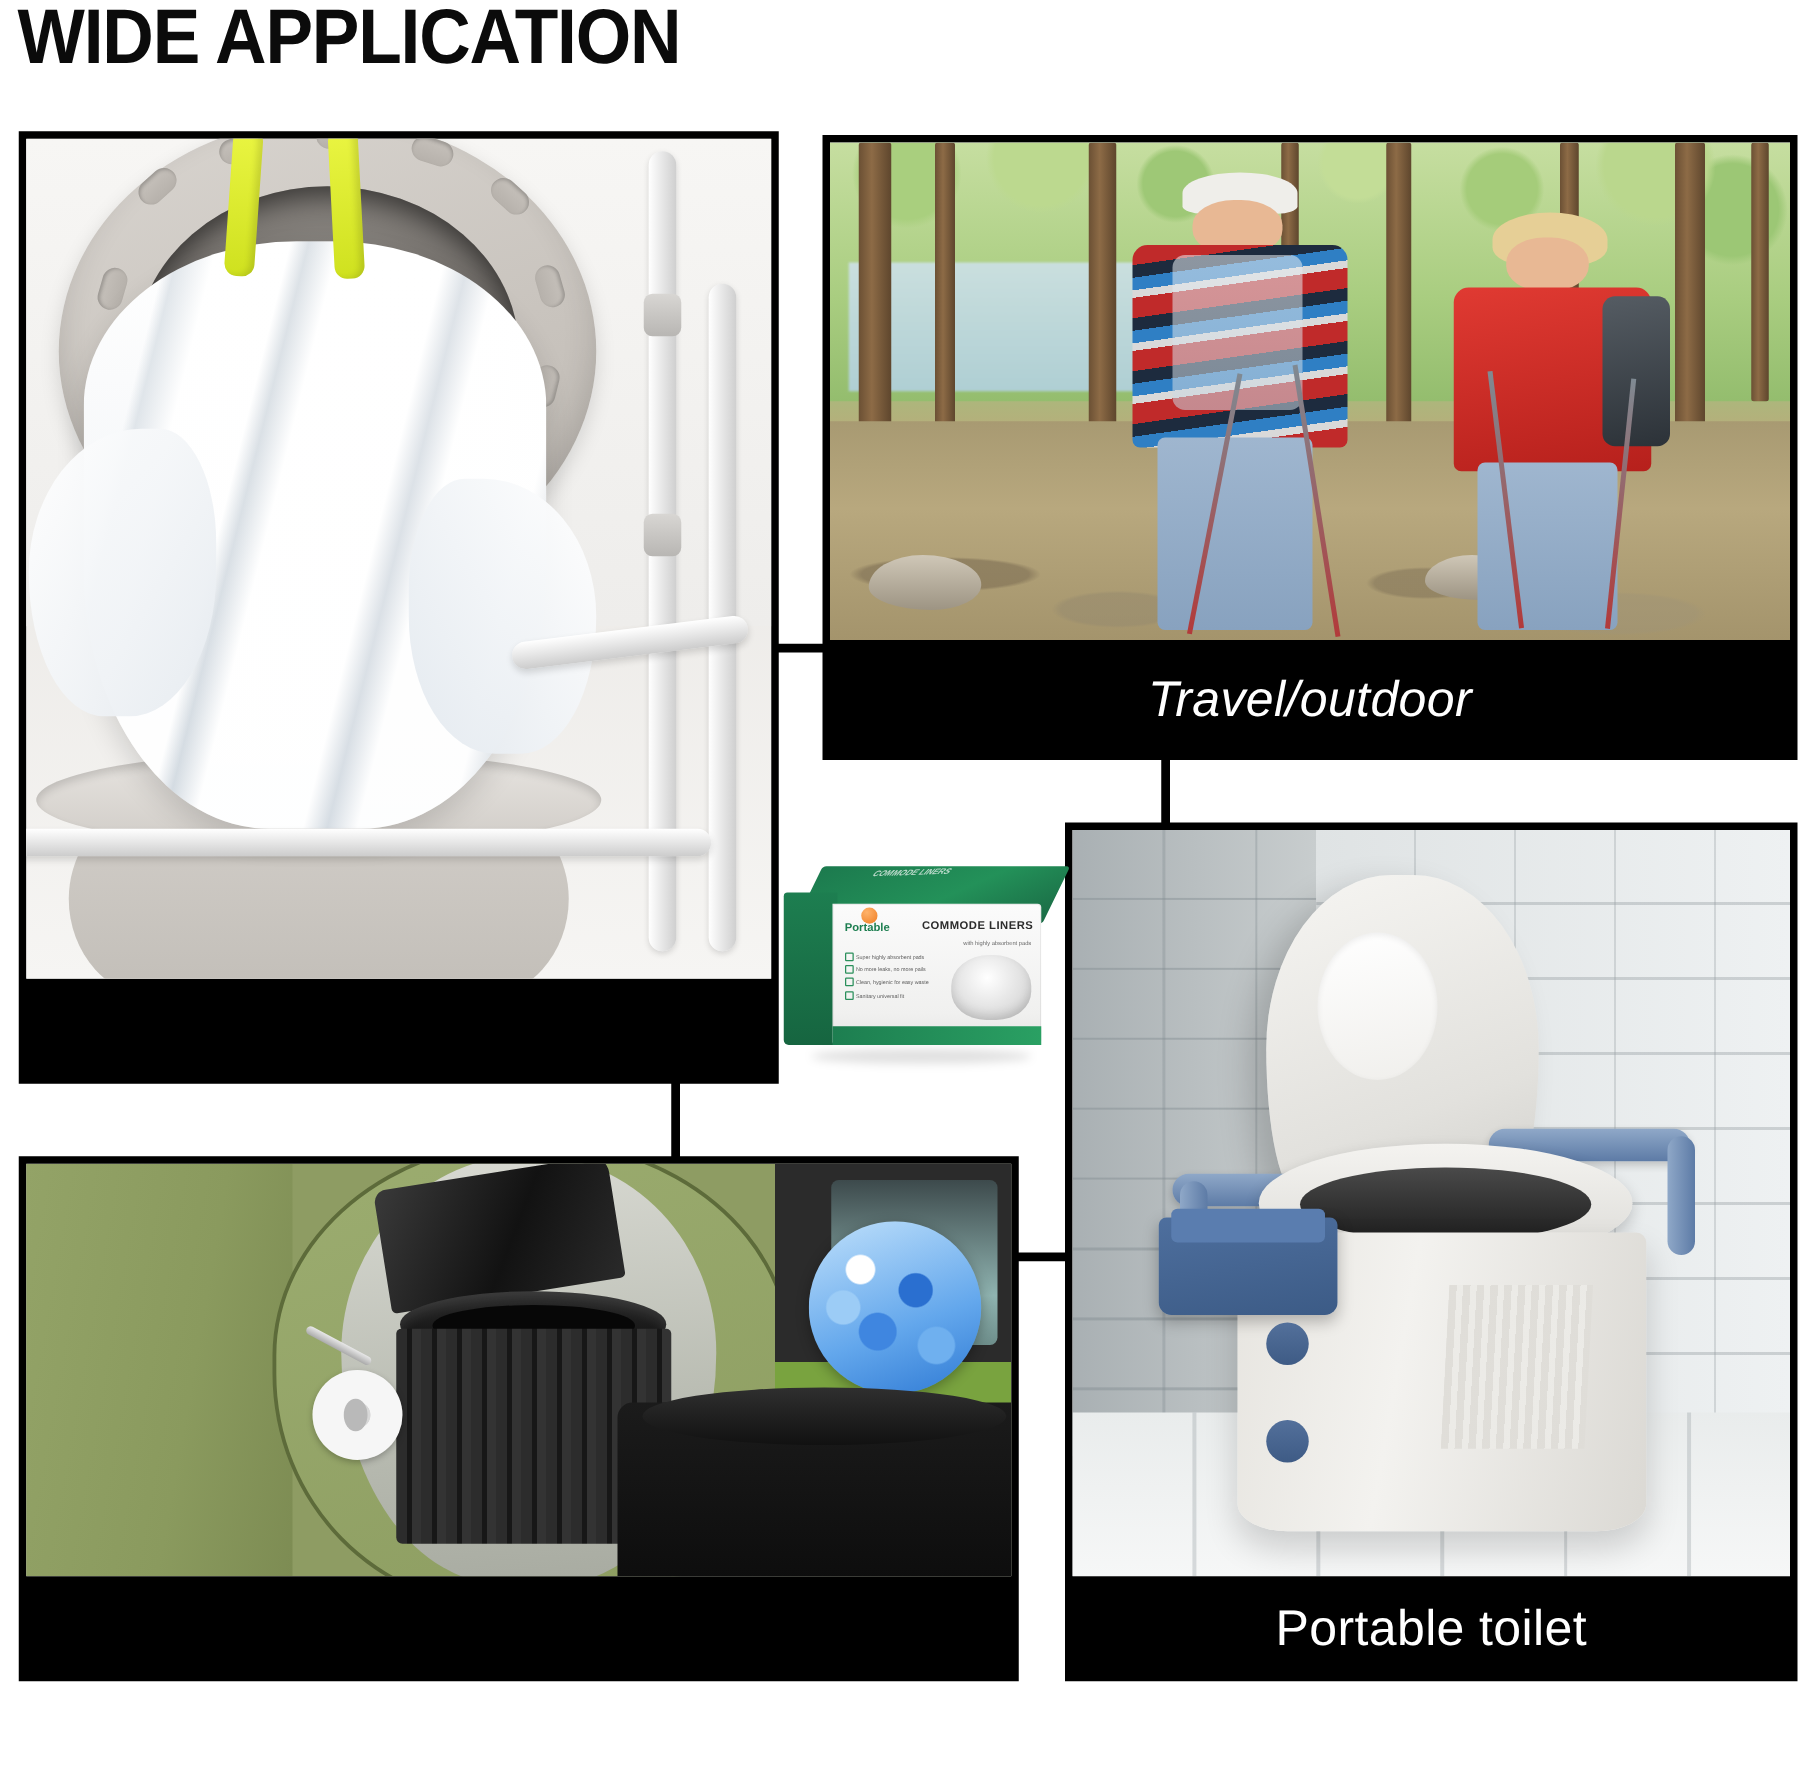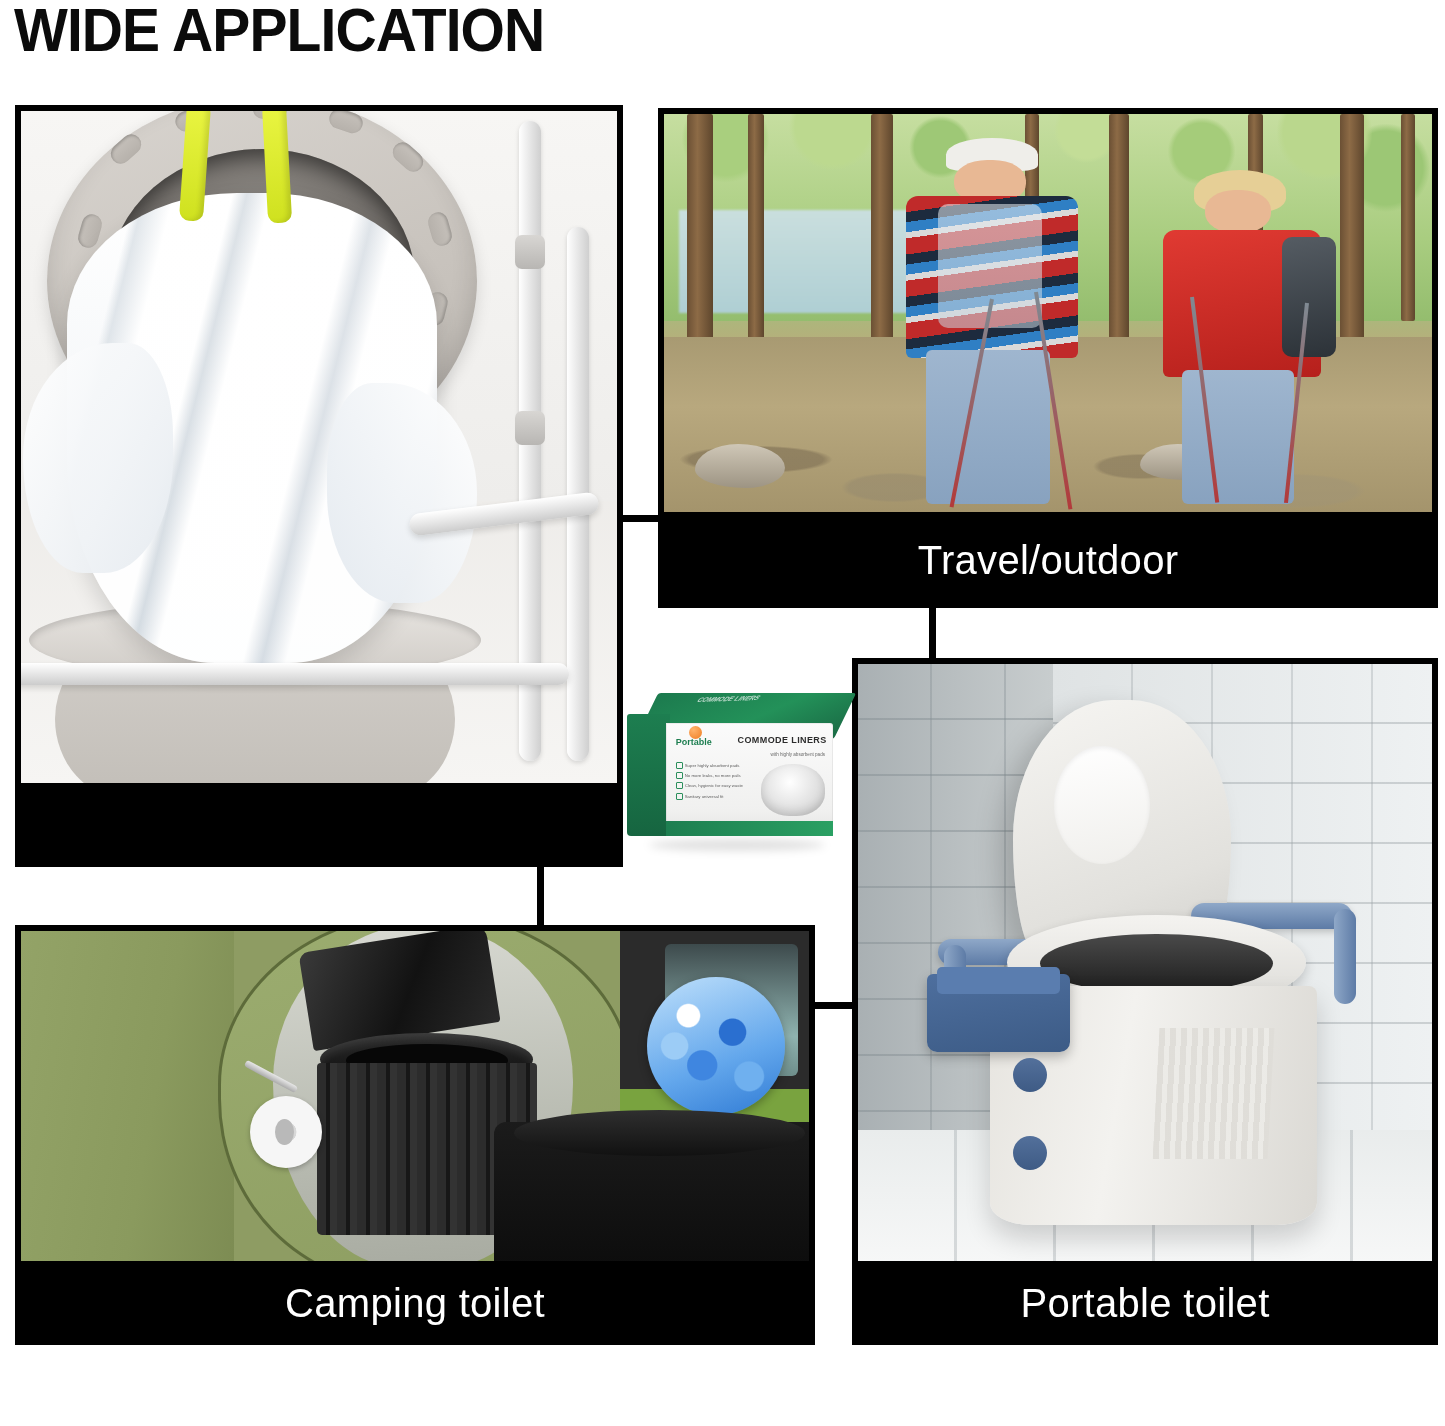--- a/index.html
+++ b/index.html
@@ -94,21 +94,21 @@
     box-shadow:0 2px 5px rgba(0,0,0,.14);}
   .cm-frame-h{position:absolute;height:22px;border-radius:11px;
     background:linear-gradient(180deg,#ffffff,#e6e6e6 50%,#cccccc);
     box-shadow:0 3px 6px rgba(0,0,0,.14);}
   .cm-clip{position:absolute;width:30px;height:34px;border-radius:7px;
     background:linear-gradient(180deg,#d8d6d3,#b8b6b3);}
 
   
   #panel-travel{left:658px;top:108px;width:780px;height:500px;}
   #panel-travel .photo{height:398px;}
-  #panel-travel .caption{height:96px;}
+  #panel-travel .caption{height:96px;font-style:italic;}
 
   .forest{position:absolute;inset:0;overflow:hidden;
     background:linear-gradient(180deg,#cfe3b5 0%,#b9d79b 22%,#9dc47e 42%,#bda87a 62%,#b9a57b 80%,#a89471 100%);}
   .canopy{position:absolute;left:0;right:0;top:0;height:52%;
     background:
       radial-gradient(circle at 8% 12%,#a9cf7e 0 5%,transparent 6%),
       radial-gradient(circle at 22% 6%,#bcd98f 0 6%,transparent 7%),
       radial-gradient(circle at 36% 16%,#9ec876 0 5%,transparent 6%),
       radial-gradient(circle at 55% 8%,#c3dd97 0 6%,transparent 7%),
       radial-gradient(circle at 70% 18%,#a5cc7a 0 5%,transparent 6%),
@@ -388,21 +388,20 @@
         <div class="tp-bar"></div>
         <div class="tp"></div>
 
         <div class="camp-right">
           <div class="van"></div>
         </div>
         <div class="gel-circle"></div>
         <div class="ct-small"></div>
       </div>
     </div>
-    <div class="caption">Camping toilet</div>
   </div>
 
   <div class="panel" id="panel-portable">
     <div class="photo">
       <div class="bath">
         <div class="bath-wall-l"></div>
         <div class="bath-wall-r"></div>
         <div class="bath-floor"></div>
 
         <div class="pt-lid"></div>

